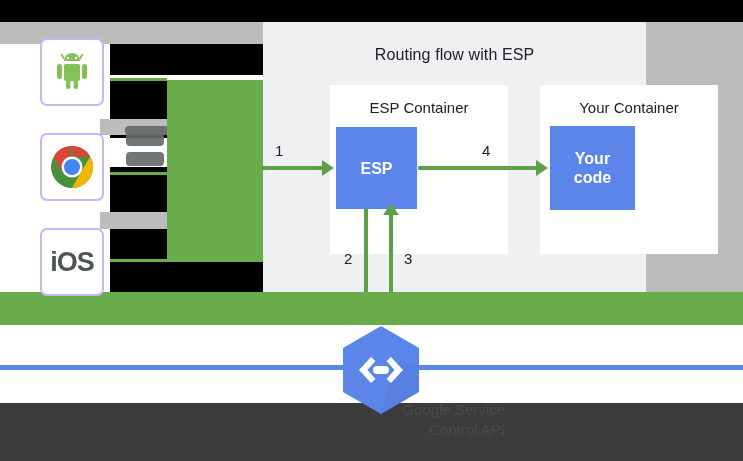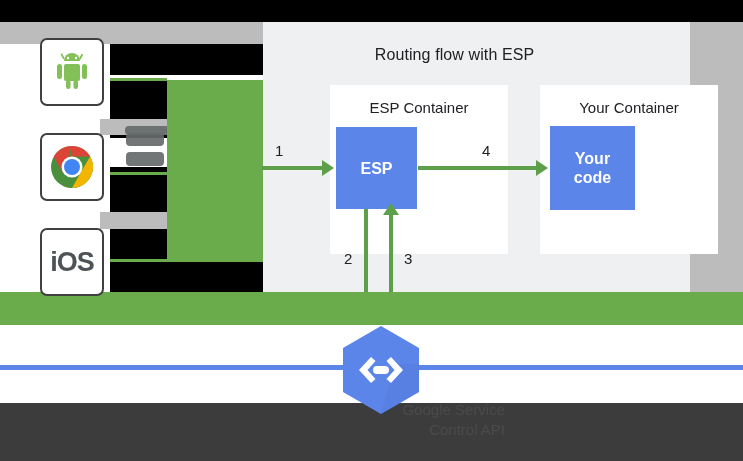--- a/index.html
+++ b/index.html
@@ -9,21 +9,21 @@
   
   .blk{position:absolute;background:#000000;}
   .gray-bar{position:absolute;background:#bcbcbc;}
   .greenblock{position:absolute;background:#6aab4b;}
   .darkbar{position:absolute;background:#3c3c3c;}
   .whiteband{position:absolute;background:#ffffff;}
   .blueline{position:absolute;background:#5b85e8;}
   .smudge{position:absolute;background:#666a6b;border-radius:4px;opacity:.92;}
 
   
-  #panel{position:absolute;left:263px;top:22px;width:383px;height:270px;background:#eef0f1;padding-left:44px;}
+  #panel{position:absolute;left:263px;top:22px;width:383px;height:270px;background:#eef0f1;}
   #panel-title{position:absolute;left:0;top:24px;width:383px;text-align:center;
     font-size:16px;color:#202124;letter-spacing:.1px;}
 
   .subcard{position:absolute;background:#ffffff;margin-left:36px;}
   .subcard-title{position:absolute;width:100%;text-align:center;top:14px;
     font-size:15px;color:#202124;}
 
   .bluebox{position:absolute;background:#5b85e8;display:flex;align-items:center;
     justify-content:center;text-align:center;color:#ffffff;font-weight:bold;
     font-size:16px;line-height:19px;}
@@ -35,21 +35,21 @@
     border-left:12px solid #5ea04a;}
   .varrow{position:absolute;width:4px;background:#5ea04a;}
   .varrow.up:after{content:"";position:absolute;top:-11px;left:-6px;
     border-left:8px solid transparent;border-right:8px solid transparent;
     border-bottom:12px solid #5ea04a;}
   .plainline-v{position:absolute;width:4px;background:#5ea04a;}
   .num{position:absolute;font-size:15px;color:#202124;}
 
   
   .client{position:absolute;width:64px;height:68px;background:#ffffff;
-    border:2px solid #404040;border-radius:7px;box-sizing:border-box;
+    border:2px solid #c4b5fd;border-radius:7px;box-sizing:border-box;
     display:flex;align-items:center;justify-content:center;}
   .ios-text{font-size:27px;font-weight:bold;color:#4d5356;letter-spacing:-1px;
     font-family:"Liberation Sans",sans-serif;}
 
   
   #hexwrap{position:absolute;left:340px;top:324px;width:82px;height:92px;}
   #hexcaption{position:absolute;left:255px;top:400px;width:250px;text-align:right;
     font-size:15px;color:#575757;opacity:.55;line-height:20px;}
 </style>
 </head>

